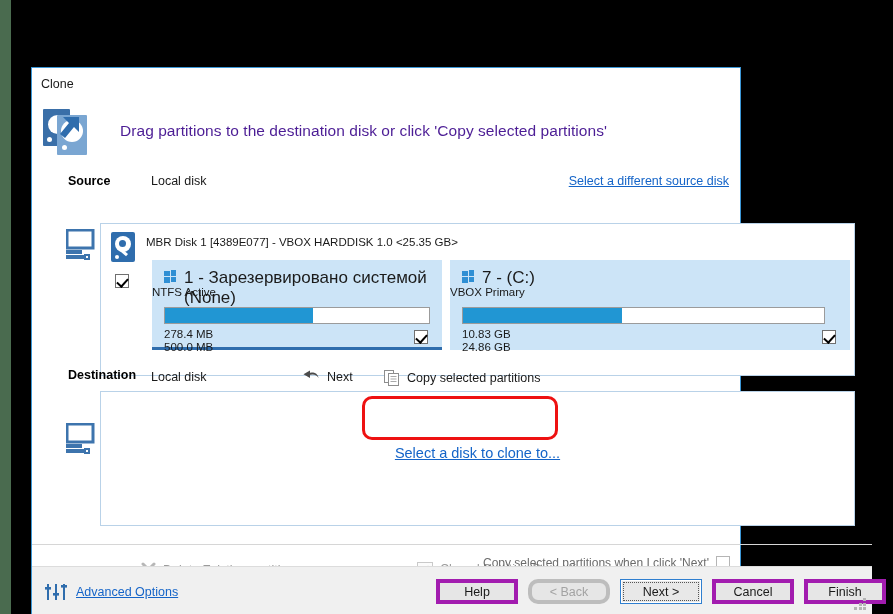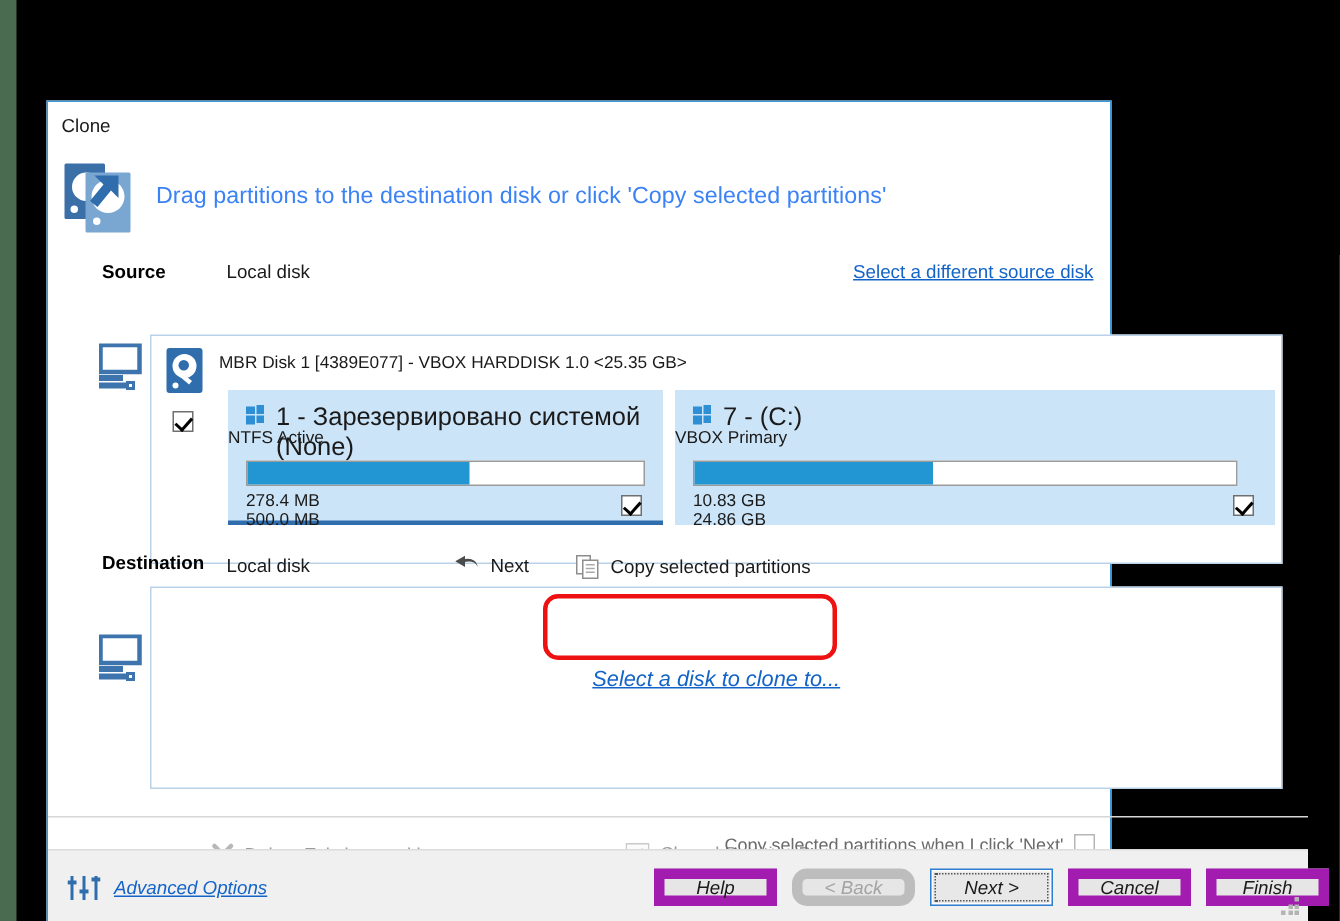--- a/index.html
+++ b/index.html
@@ -59,22 +59,22 @@
   .hi-front-circle {
     position: absolute; left: 4px; top: 5px; width: 22px; height: 22px;
     border-radius: 50%; background: #ffffff;
   }
   .hi-front-dot {
     position: absolute; left: 5px; top: 30px; width: 5px; height: 5px;
     border-radius: 50%; background: #ffffff;
   }
   .hi-arrow { position: absolute; left: 12px; top: 4px; }
   .header-title {
-    position: absolute; left: 72px; top: 22px;
-    font-size: 15.5px; color: #3b82f6; letter-spacing: 0.05px;
+    position: absolute; left: 88px; top: 22px;
+    font-size: 15.5px; color: #4c1d95; letter-spacing: 0.05px;
   }
 
   
   .sec-label {
     position: absolute; font-size: 12.5px; font-weight: bold; color: #000;
   }
   .sec-sub { position: absolute; font-size: 12.5px; color: #1a1a1a; }
 
   .link {
     color: #1464c8; text-decoration: underline; cursor: pointer;
@@ -155,21 +155,21 @@
 
   
   .tool {
     position: absolute; font-size: 12.5px; color: #1a1a1a;
     display: flex; align-items: center; gap: 7px; cursor: pointer;
   }
   .tool.disabled { color: #9b9b9b; cursor: default; }
 
   
   .dest-link-wrap {
-    position: absolute; left: 0; right: 0; top: 52px; text-align: center; font-style: italic;
+    position: absolute; left: 0; right: 0; top: 52px; text-align: center;
   }
   .dest-link { font-size: 14.5px; }
   .redbox {
     position: absolute; left: 362px; top: 396px;
     width: 196px; height: 44px;
     border: 3px solid #ee1111; border-radius: 10px;
     pointer-events: none;
   }
 
   
@@ -179,29 +179,29 @@
     font-size: 12px; color: #6b6b6b;
   }
 
   .hr {
     position: absolute; left: 0; width: 840px; height: 1px; background: #d6d6d6;
   }
 
   
   .footer {
     position: absolute; left: 0; bottom: 0; width: 840px; height: 49px;
-    background: #f0f0f0; border-top: 1px solid #dcdcdc; font-style: italic;
+    background: #f0f0f0; border-top: 1px solid #dcdcdc;
   }
   .adv {
     position: absolute; left: 13px; top: 15px;
     display: flex; align-items: center; gap: 9px;
   }
   .btn {
     position: absolute; top: 12px; width: 82px; height: 25px;
-    background: #e6e6e6; border: 7px solid #a21caf;
+    background: #e6e6e6; border: 4px solid #a21caf;
     font-size: 12.5px; color: #1a1a1a; font-family: "Liberation Sans", sans-serif;
     display: flex; align-items: center; justify-content: center;
     cursor: pointer;
   }
   .btn.disabled { color: #a3a3a3; background: #e6e6e6; border-color: #bdbdbd; }
   .btn.focus {
     border: 1px solid #2f7fd0; background: #e8e8e8;
     box-shadow: inset 0 0 0 1px #ffffff;
   }
   .btn.focus::before {

